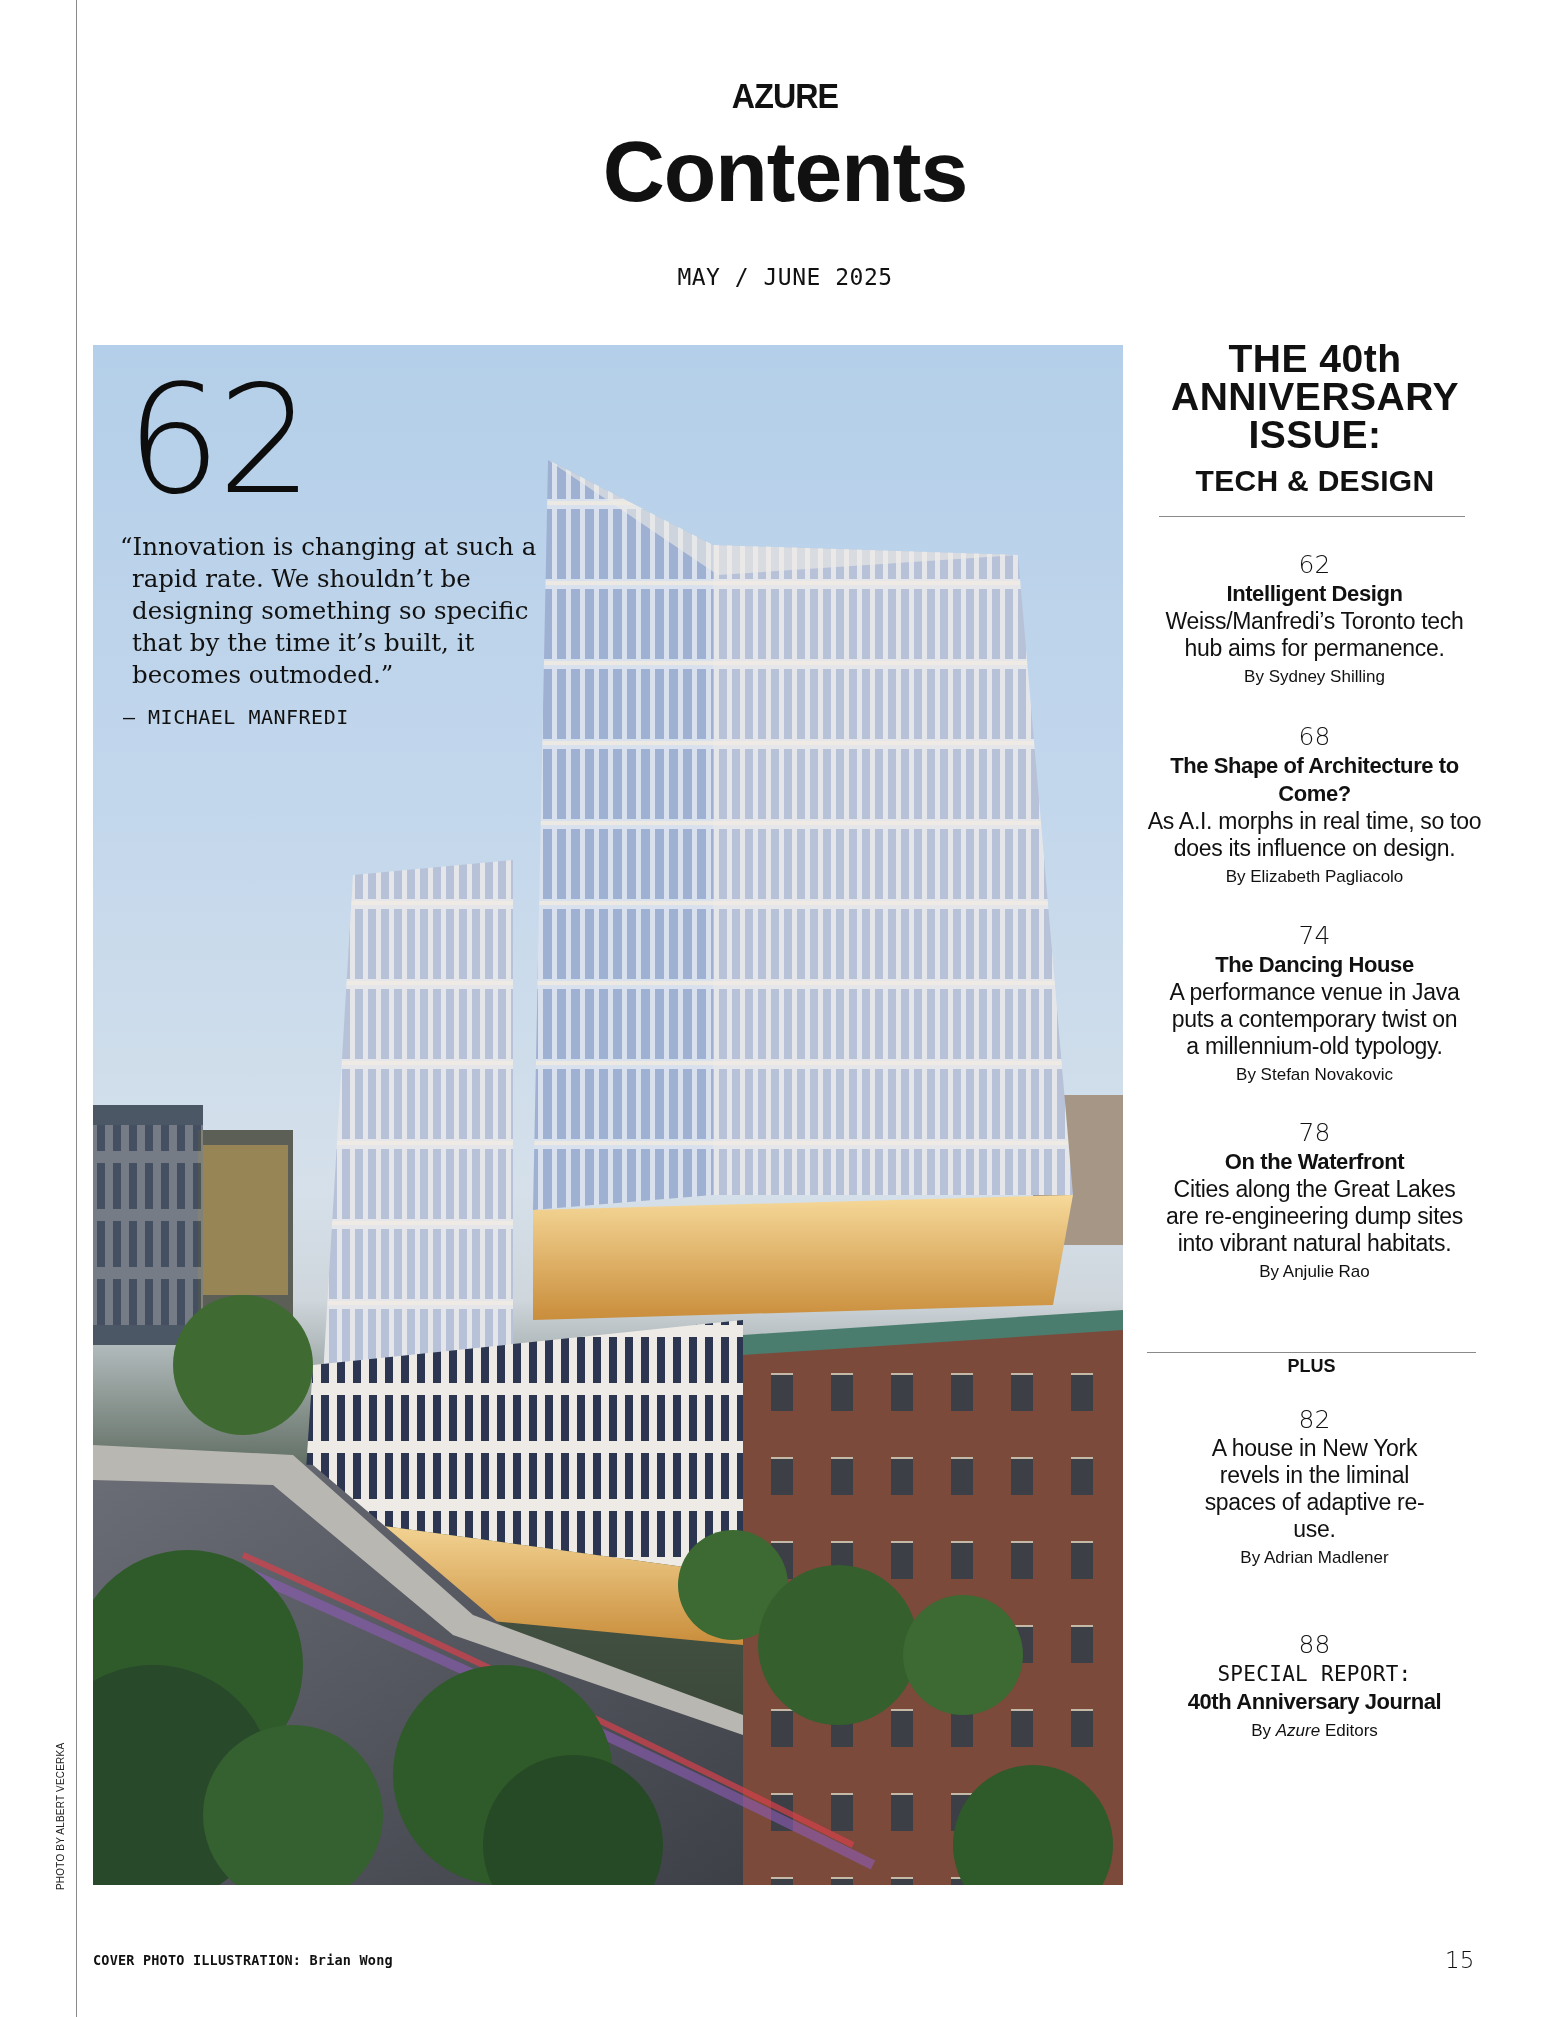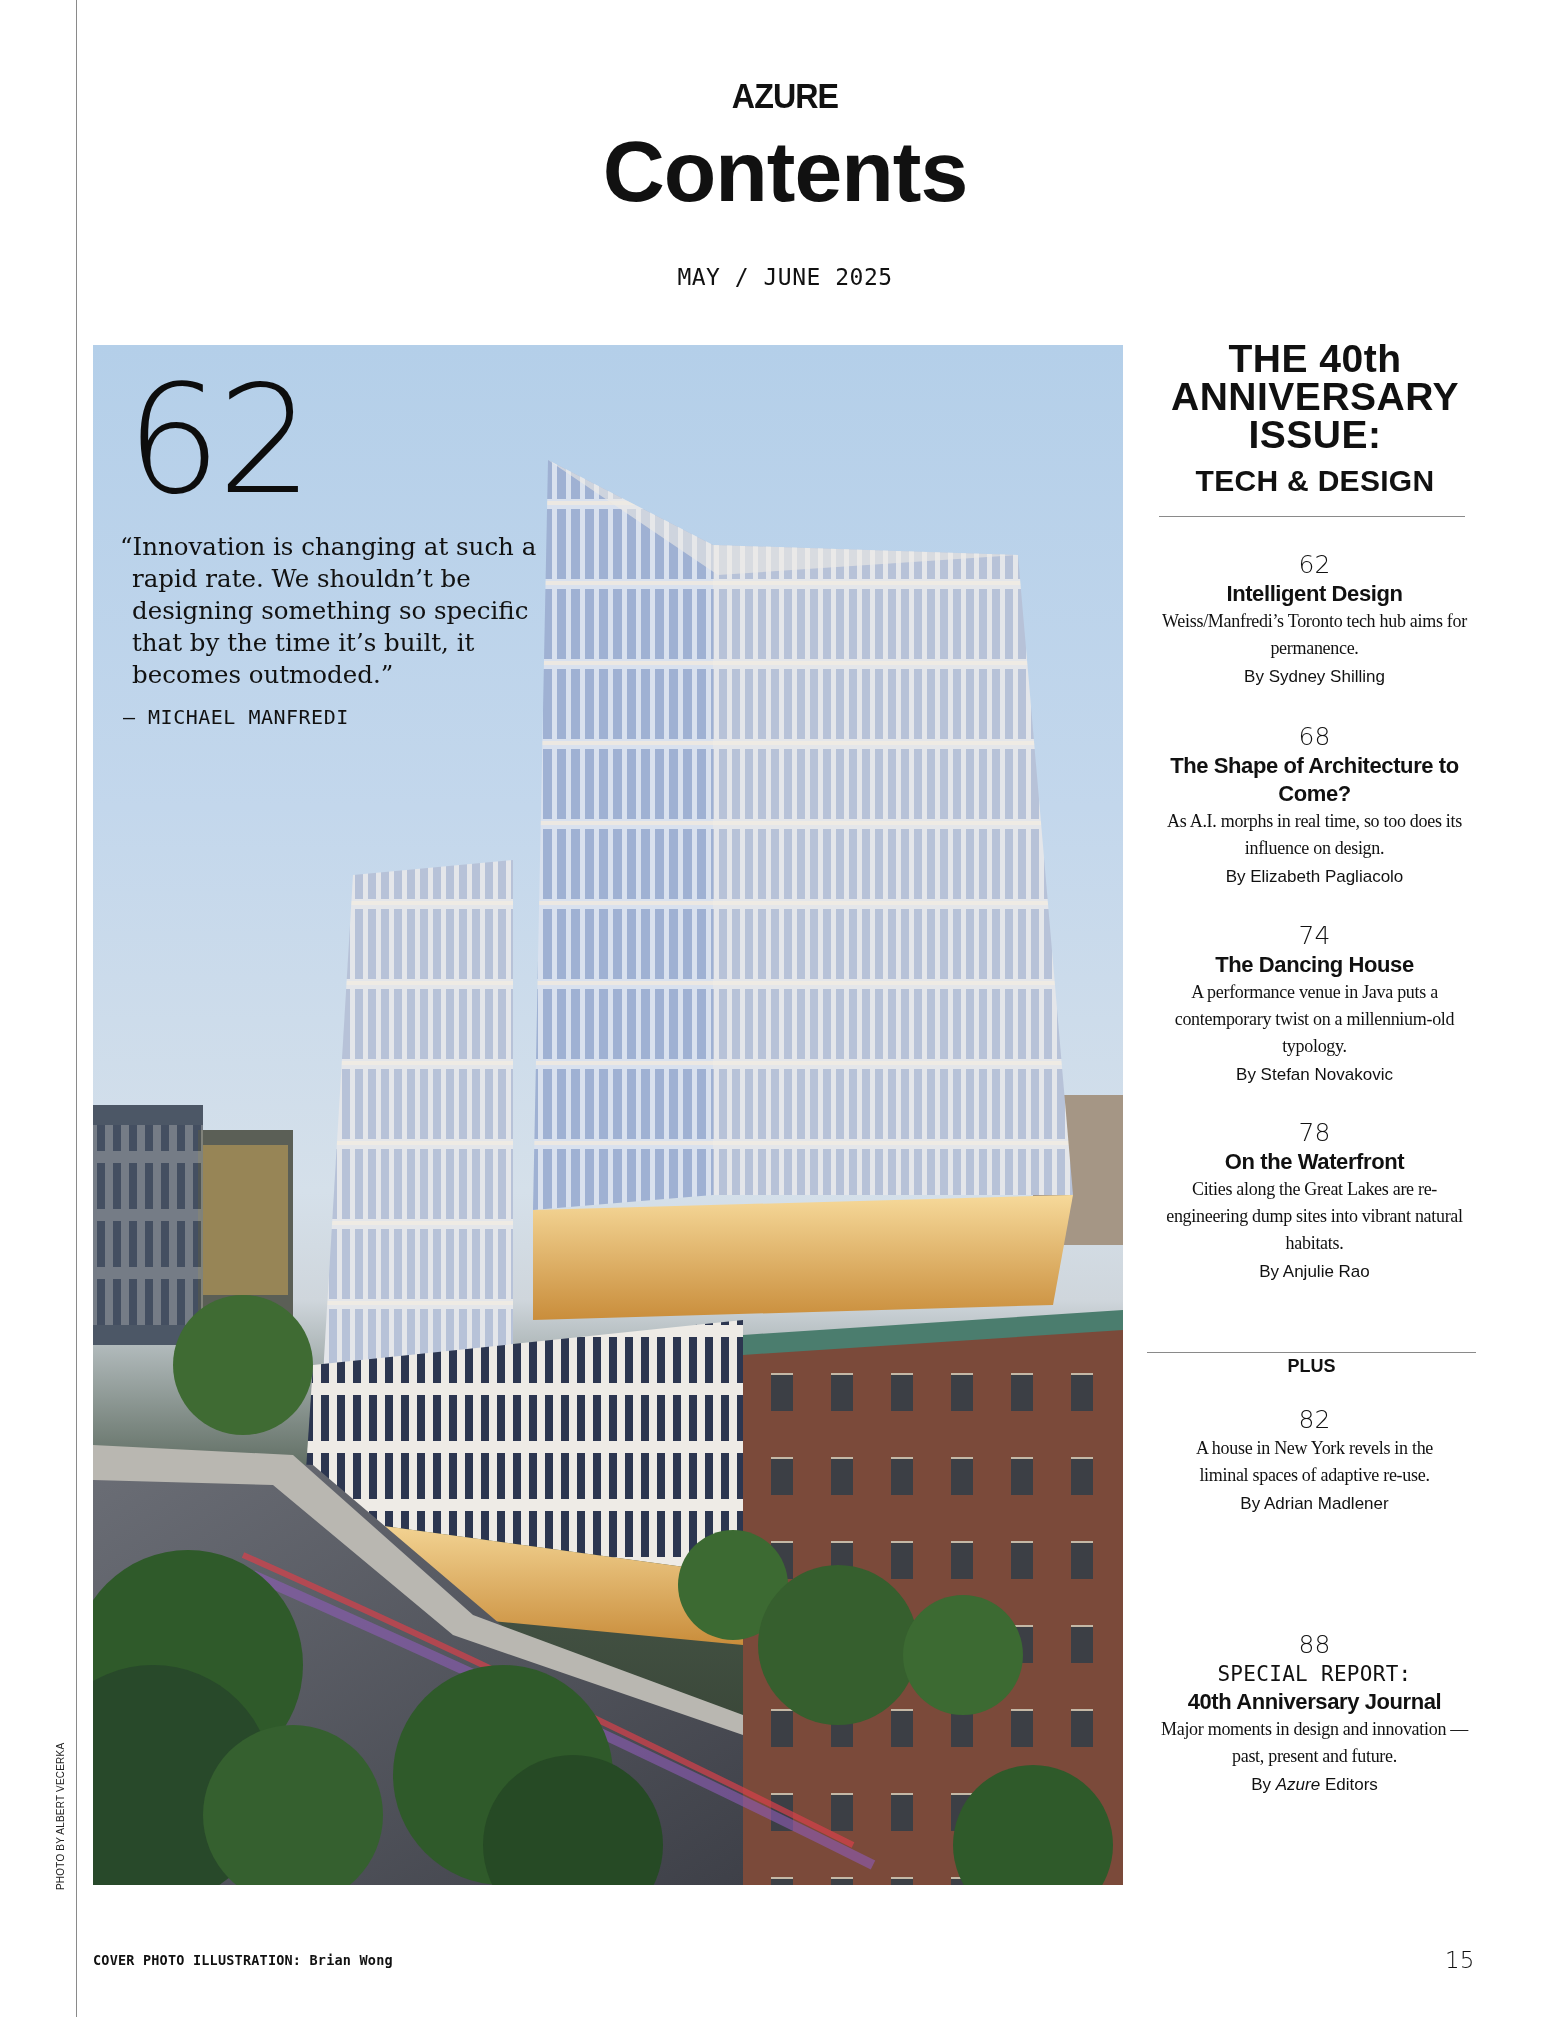--- a/index.html
+++ b/index.html
@@ -29,21 +29,21 @@
     .issue-heading { font-family: "Liberation Sans", sans-serif; font-weight: 700; font-size: 39px; line-height: 38px; letter-spacing: 0.5px; }
     .issue-sub { font-family: "Liberation Sans", sans-serif; font-weight: 700; font-size: 30px; margin-top: 10px; letter-spacing: 0.3px; }
     .rule { height: 1px; background: #8a8a8a; }
     .rule-top { position: absolute; left: 1159px; top: 516px; width: 306px; }
     .rule-plus { position: absolute; left: 1147px; top: 1352px; width: 329px; }
 
     .toc-entry { position: absolute; left: 1142px; width: 345px; text-align: center; }
     .entry-page { font-family: "DejaVu Sans", sans-serif; font-weight: 300; font-size: 25px; line-height: 30px; }
     .entry-kicker { font-family: "DejaVu Sans Mono", monospace; font-size: 21px; line-height: 28px; letter-spacing: 0.3px; }
     .entry-title { font-family: "Liberation Sans", sans-serif; font-weight: 700; font-size: 22px; line-height: 28px; letter-spacing: -0.4px; }
-    .entry-desc { font-family: Liberation Serif, serif; font-size: 18px; line-height: 27px; letter-spacing: -0.3px; }
+    .entry-desc { font-family: Liberation Sans, sans-serif; font-size: 23px; line-height: 27px; letter-spacing: -0.3px; }
     .entry-byline { font-family: "Liberation Sans", sans-serif; font-size: 17px; line-height: 24px; margin-top: 3px; }
     .entry-byline em { font-style: italic; }
 
     .plus-label { position: absolute; left: 1147px; top: 1354px; width: 329px; text-align: center; font-family: "Liberation Sans", sans-serif; font-weight: 700; font-size: 18px; line-height: 24px; }
 
     .footer-credit { position: absolute; left: 93px; top: 1952px; font-family: "DejaVu Sans Mono", monospace; font-weight: 700; font-size: 13.5px; letter-spacing: 0.2px; }
     .folio { position: absolute; left: 1445px; top: 1947px; font-family: "DejaVu Sans", sans-serif; font-weight: 300; font-size: 23px; }
   </style>
 </head>
 <body>
@@ -173,21 +173,20 @@
 <div class="toc-entry" style="top:1405px;">
   <div class="entry-page">82</div>
   <div class="entry-desc" style="padding:0 50px;">A house in New York revels in the liminal spaces of adaptive re-use.</div>
   <div class="entry-byline">By Adrian Madlener</div>
 </div>
 
 <div class="toc-entry" style="top:1630px;">
   <div class="entry-page">88</div>
   <div class="entry-kicker">SPECIAL REPORT:</div>
   <div class="entry-title">40th Anniversary Journal</div>
-  <div class="entry-desc" style="padding:0 18px;">Major moments in design and innovation — past, present and future.</div>
   <div class="entry-byline">
     <span>By</span>
     <em>Azure</em>
     <span>Editors</span>
   </div>
 </div>
 
 <div class="footer-credit">COVER PHOTO ILLUSTRATION: Brian Wong</div>
 <div class="folio">15</div>
 

